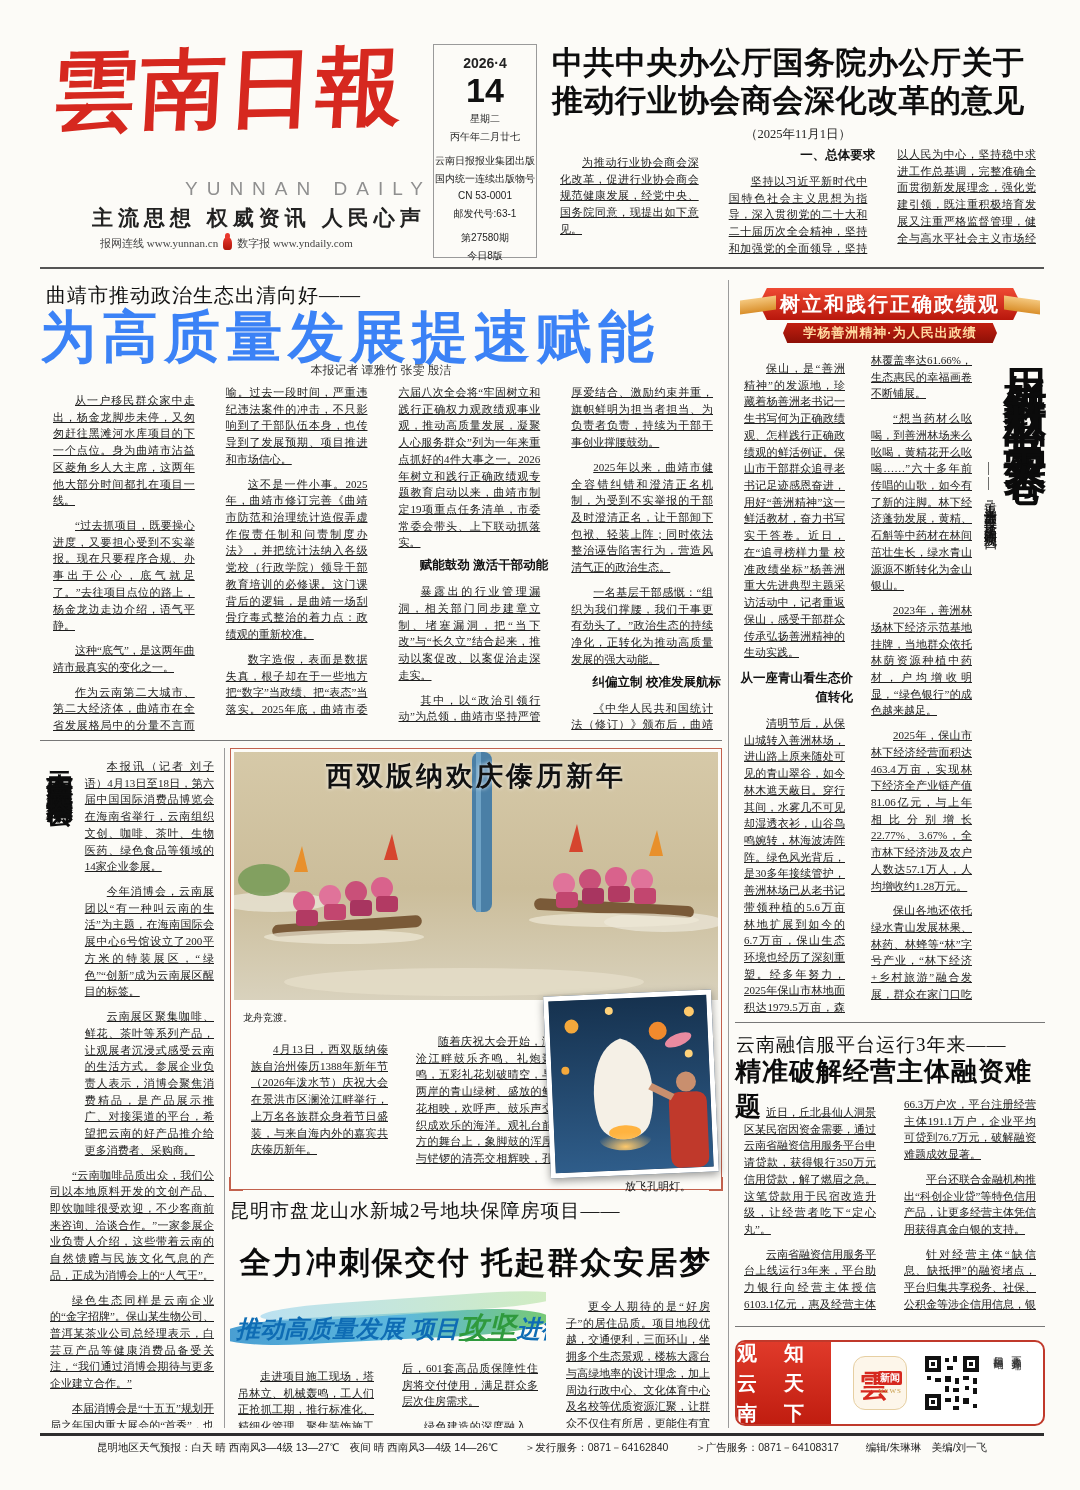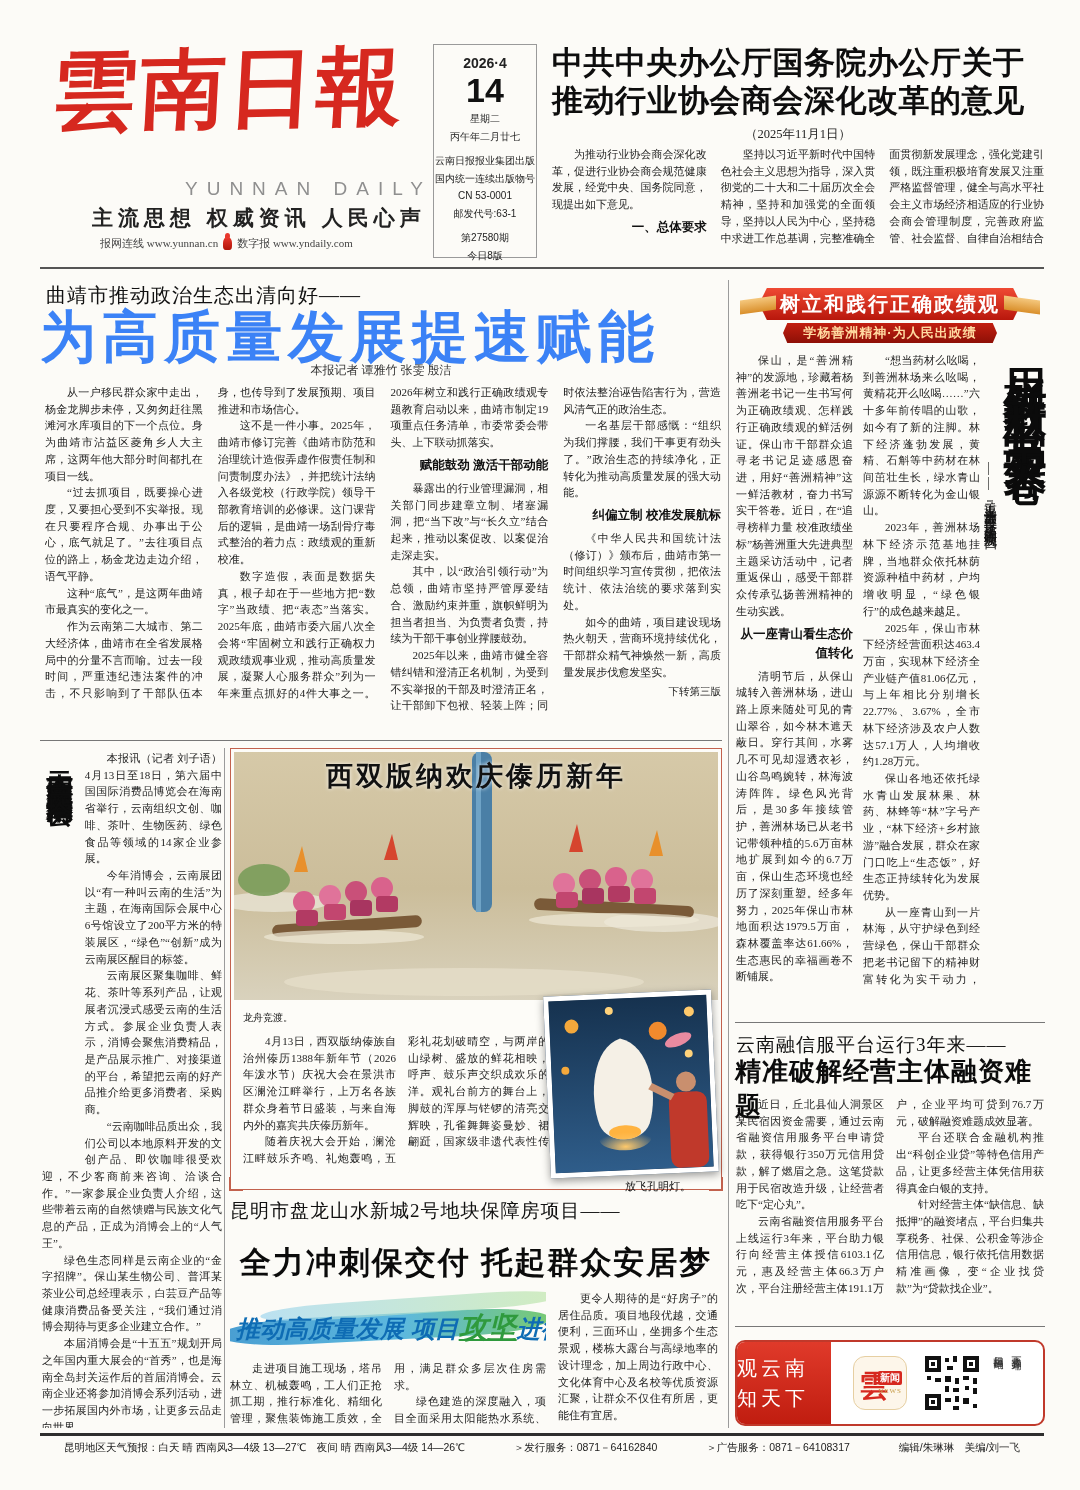--- a/index.html
+++ b/index.html
@@ -34,21 +34,21 @@
   .hrule { position:absolute; height:1px; background:#777; }
 
   
   .top-headline { left:552px; top:44px; width:492px; text-align:left;
     font-size:31px; font-weight:900; line-height:1.22; letter-spacing:0.5px; color:#0d0d0d;
     font-family:"Liberation Sans",sans-serif; }
   .top-dateline { left:552px; top:126px; width:492px; text-align:center; font-size:12.5px; color:#222; }
   .top-body { left:552px; top:146px; width:492px; height:116px; column-count:3; column-gap:14px; overflow:hidden; }
 
   .body-text { font-size:11px; line-height:1.52; text-align:justify; color:#1d1d1d; }
-  .body-text p { text-indent:2em; margin:0; }
+  .body-text p { text-indent:2em; margin:8px;text-decoration:underline; }
   .flow-subhead { text-align:right; font-weight:bold; font-size:12.5px; margin:5px 0; font-family:"Liberation Sans",sans-serif; color:#111; }
   .jump { text-align:right; font-size:10.5px; color:#222; margin-top:3px; font-family:"Liberation Sans",sans-serif; }
 
   
   .kicker { font-size:20px; color:#111; font-family:"Liberation Serif",serif; letter-spacing:1px; }
   .main-kicker { left:46px; top:282px;text-align:right; }
   .main-headline { left:40px; top:300px; width:682px; text-align:left; font-size:56px; font-weight:900; letter-spacing:6px; color:#3b82f6; font-family:"Liberation Sans",sans-serif; }
   .main-byline { left:40px; top:362px; width:682px; text-align:center; font-size:12px; color:#333; }
   .main-body { left:45px; top:384px; width:676px; height:350px; column-count:4; column-gap:15px; overflow:hidden; }
 
@@ -99,33 +99,33 @@
   .shanzhou-body { left:736px; top:352px; width:244px; height:665px; column-count:2; column-gap:10px; overflow:hidden; }
   .vt { writing-mode:vertical-rl; }
   .shanzhou-sub { left:981px; top:462px; height:545px; font-size:13px; color:#111; letter-spacing:2px; }
   .shanzhou-head { left:997px; top:334px; height:684px; font-size:43px; font-weight:900; letter-spacing:7px; color:#0b0b0b; font-family:"Liberation Sans",sans-serif; }
 
   .rongxin-kicker { left:736px; top:1032px; font-size:19px; }
   .rongxin-headline { left:735px; top:1054px; width:310px; font-size:26px; font-weight:900; letter-spacing:1px; color:#0b0b0b; font-family:"Liberation Sans",sans-serif; }
   .rongxin-body { left:736px; top:1096px; width:308px; height:218px; column-count:2; column-gap:12px; overflow:hidden; }
 
   .promo { left:735px; top:1340px; width:310px; height:86px; border:2px solid #c0392b; border-radius:10px; display:flex; align-items:center; overflow:hidden; background:#fff; }
-  .promo-red { width:94px; height:100%; background:linear-gradient(#e03a2a,#c01d10); color:#fff; display:flex; flex-direction:column; justify-content:center; font-size:20px; font-weight:400; letter-spacing:4px; font-family:"Liberation Sans",sans-serif; line-height:1.5; }
+  .promo-red { width:94px; height:100%; background:linear-gradient(#e03a2a,#c01d10); color:#fff; display:flex; flex-direction:row; justify-content:center; align-items:center; font-size:20px; font-weight:700; letter-spacing:4px; font-family:"Liberation Sans",sans-serif; line-height:1.5; }
   .appicon { width:54px; height:54px; margin-left:22px; background:#fdf6ea; border:1px solid #e6cfa2; border-radius:12px; position:relative; flex:none; }
   .appicon .char { position:absolute; left:5px; top:9px; font-size:30px; font-weight:900; color:#d6281f; font-family:"Liberation Serif",serif; }
   .appicon .nm { position:absolute; right:4px; top:14px; font-size:10px; font-weight:bold; color:#fff; background:#d6281f; padding:0 2px; border-radius:2px; }
   .appicon .sub { position:absolute; right:4px; top:30px; font-size:7px; color:#c59a43; letter-spacing:1px; }
   .qr { width:58px; height:58px; margin-left:16px; flex:none; }
   .qr-hints { display:flex; flex-direction:row; gap:4px; margin-left:10px; }
   .qr-hints .vt { font-size:10px; color:#333; height:70px; letter-spacing:1px; }
 
   
   .footer-line { left:40px; top:1433px; width:1004px; height:2.5px; background:#2e2e2e; position:absolute; }
   .footer-text { left:40px; top:1441px; width:1004px; text-align:center; font-size:10.5px; color:#222; position:absolute; font-family:"Liberation Sans",sans-serif; }
-  .footer-text span { margin:0 23px; }
+  .footer-text span { margin:0 12px; }
 </style>
 </head>
 <body>
 
 <div id="page">
 
   <div class="abs masthead-title">雲南日報</div>
   <div class="abs masthead-en">YUNNAN DAILY</div>
   <div class="abs masthead-slogan">主流思想  权威资讯  人民心声</div>
   <div class="abs masthead-links">

